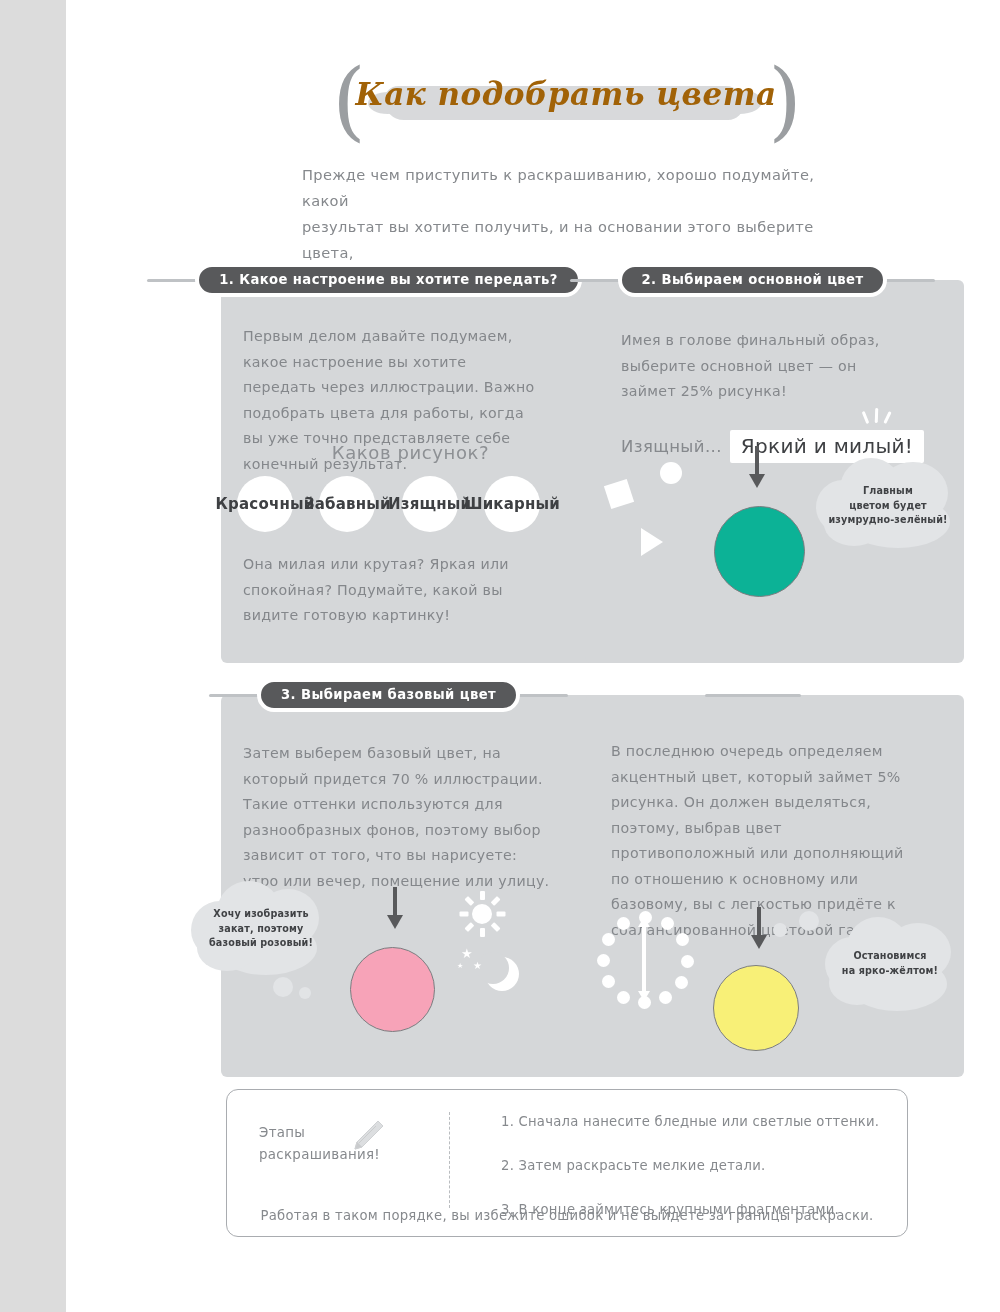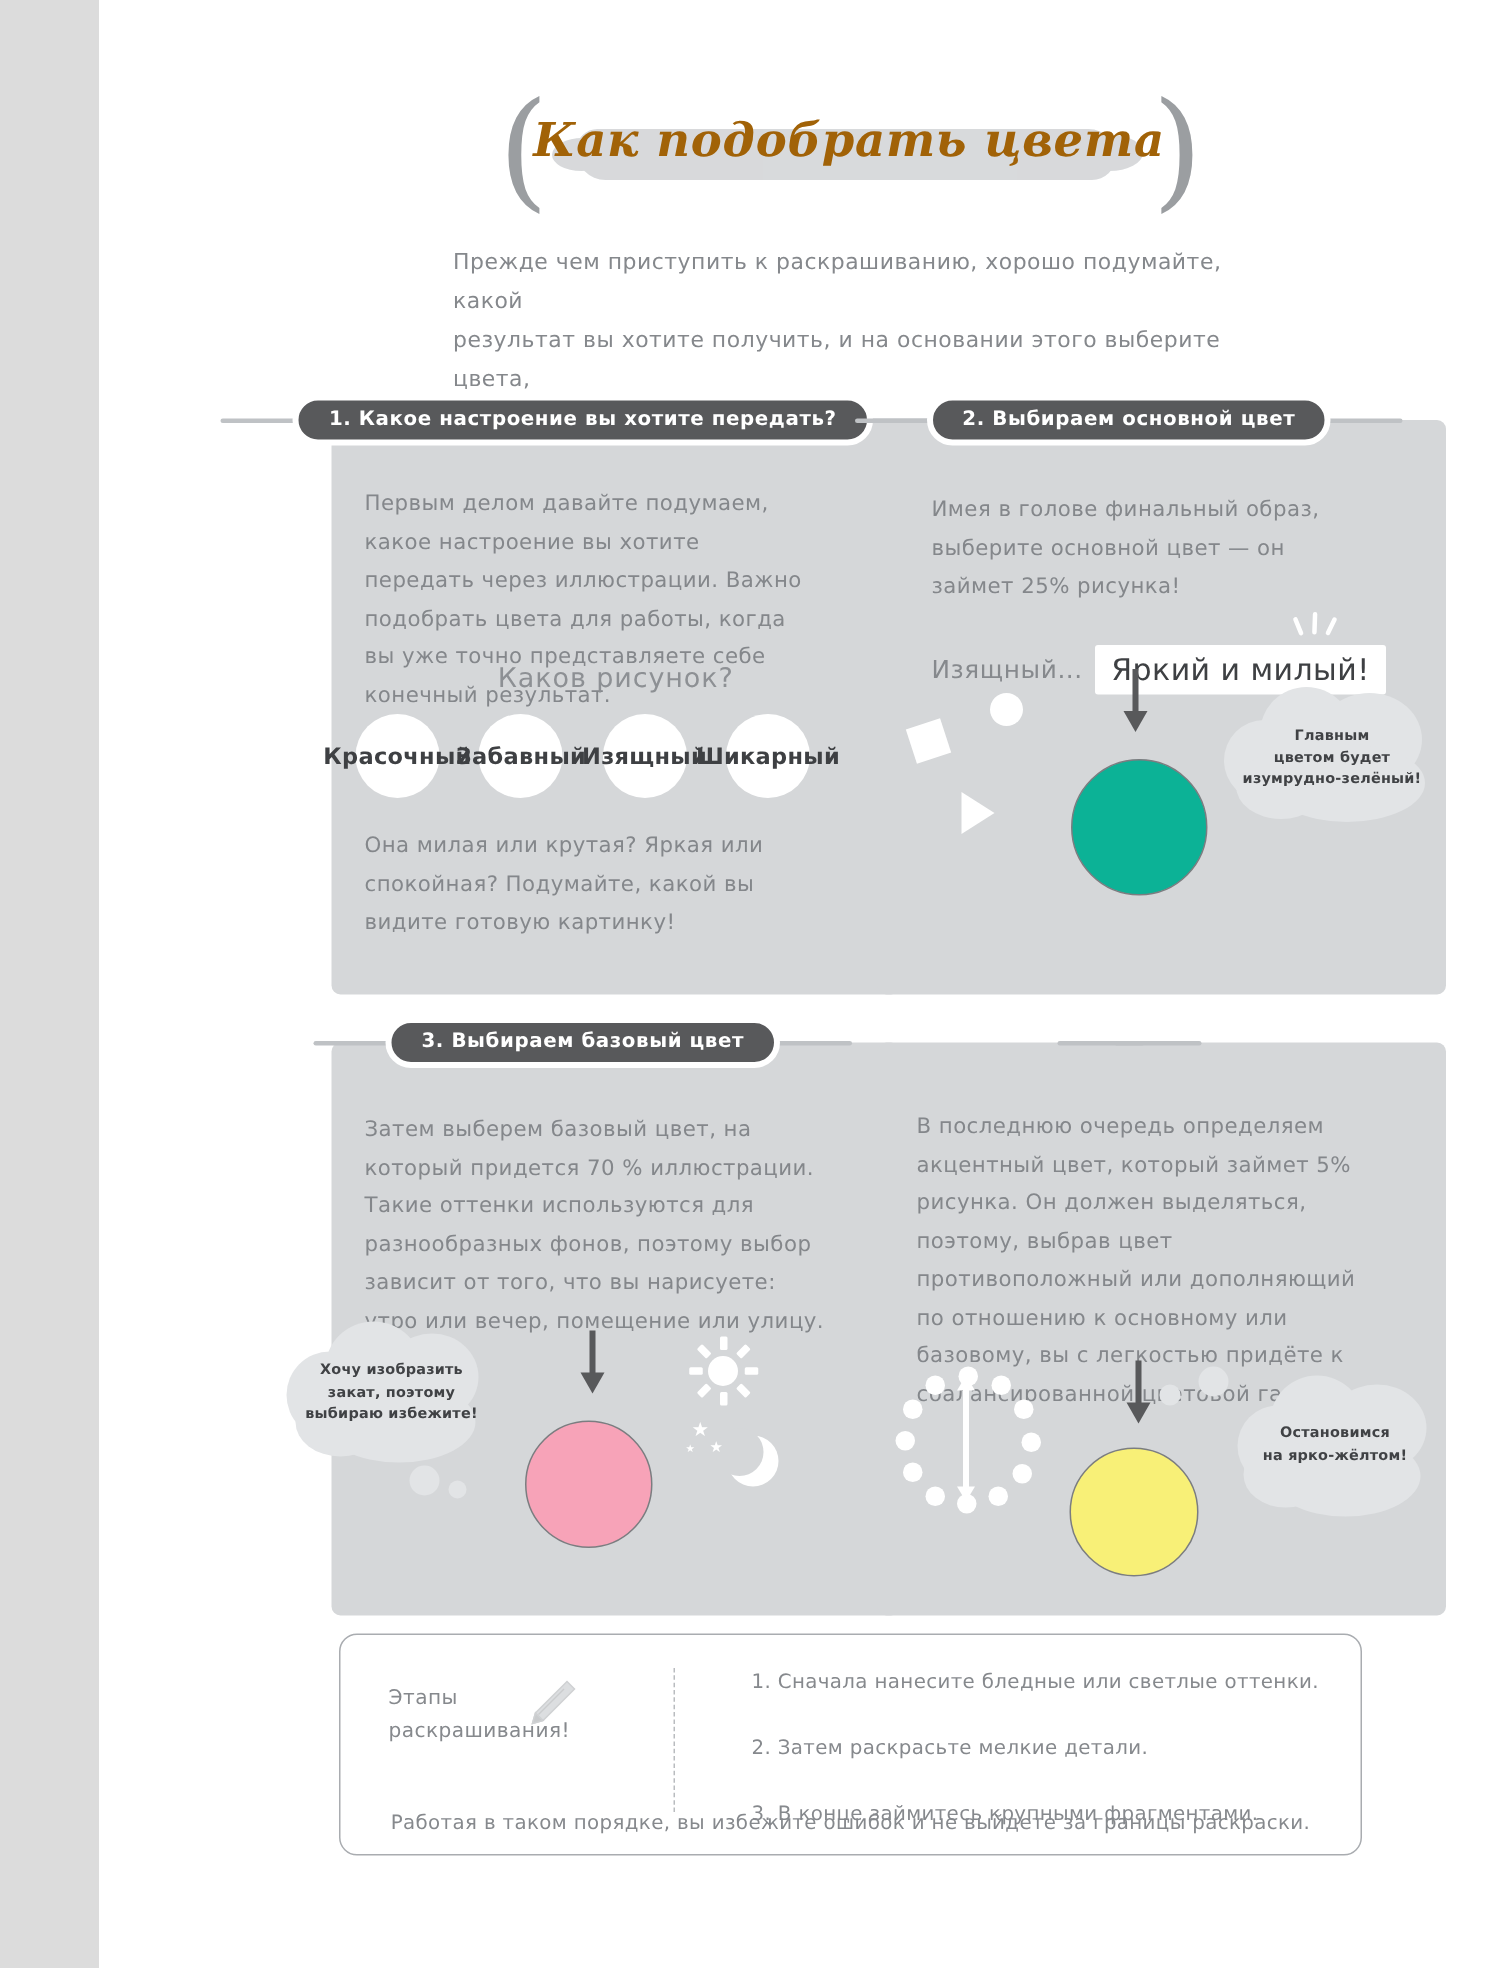--- a/index.html
+++ b/index.html
@@ -303,21 +303,21 @@
         <div class="lump" style="left:0px;top:20px;width:58px;height:58px;"></div>
         <div class="lump" style="left:26px;top:0px;width:64px;height:62px;"></div>
         <div class="lump" style="left:66px;top:8px;width:62px;height:58px;"></div>
         <div class="lump" style="left:24px;top:40px;width:102px;height:54px;"></div>
         <div class="lump" style="left:6px;top:44px;width:60px;height:46px;"></div>
         <div class="lump" style="left:82px;top:96px;width:20px;height:20px;"></div>
         <div class="lump" style="left:108px;top:106px;width:12px;height:12px;"></div>
         <div class="ctext" style="left:8px;top:26px;width:124px;">
           <div>Хочу изобразить</div>
           <div>закат, поэтому</div>
-          <div>выбираю избежите!</div>
+          <div>базовый розовый!</div>
         </div>
       </div>
     </div>
     <div class="pill-row">
       <span class="rule l"></span>
       <span class="pill">3. Выбираем базовый цвет</span>
       <span class="rule r"></span>
     </div>
   </div>
 

